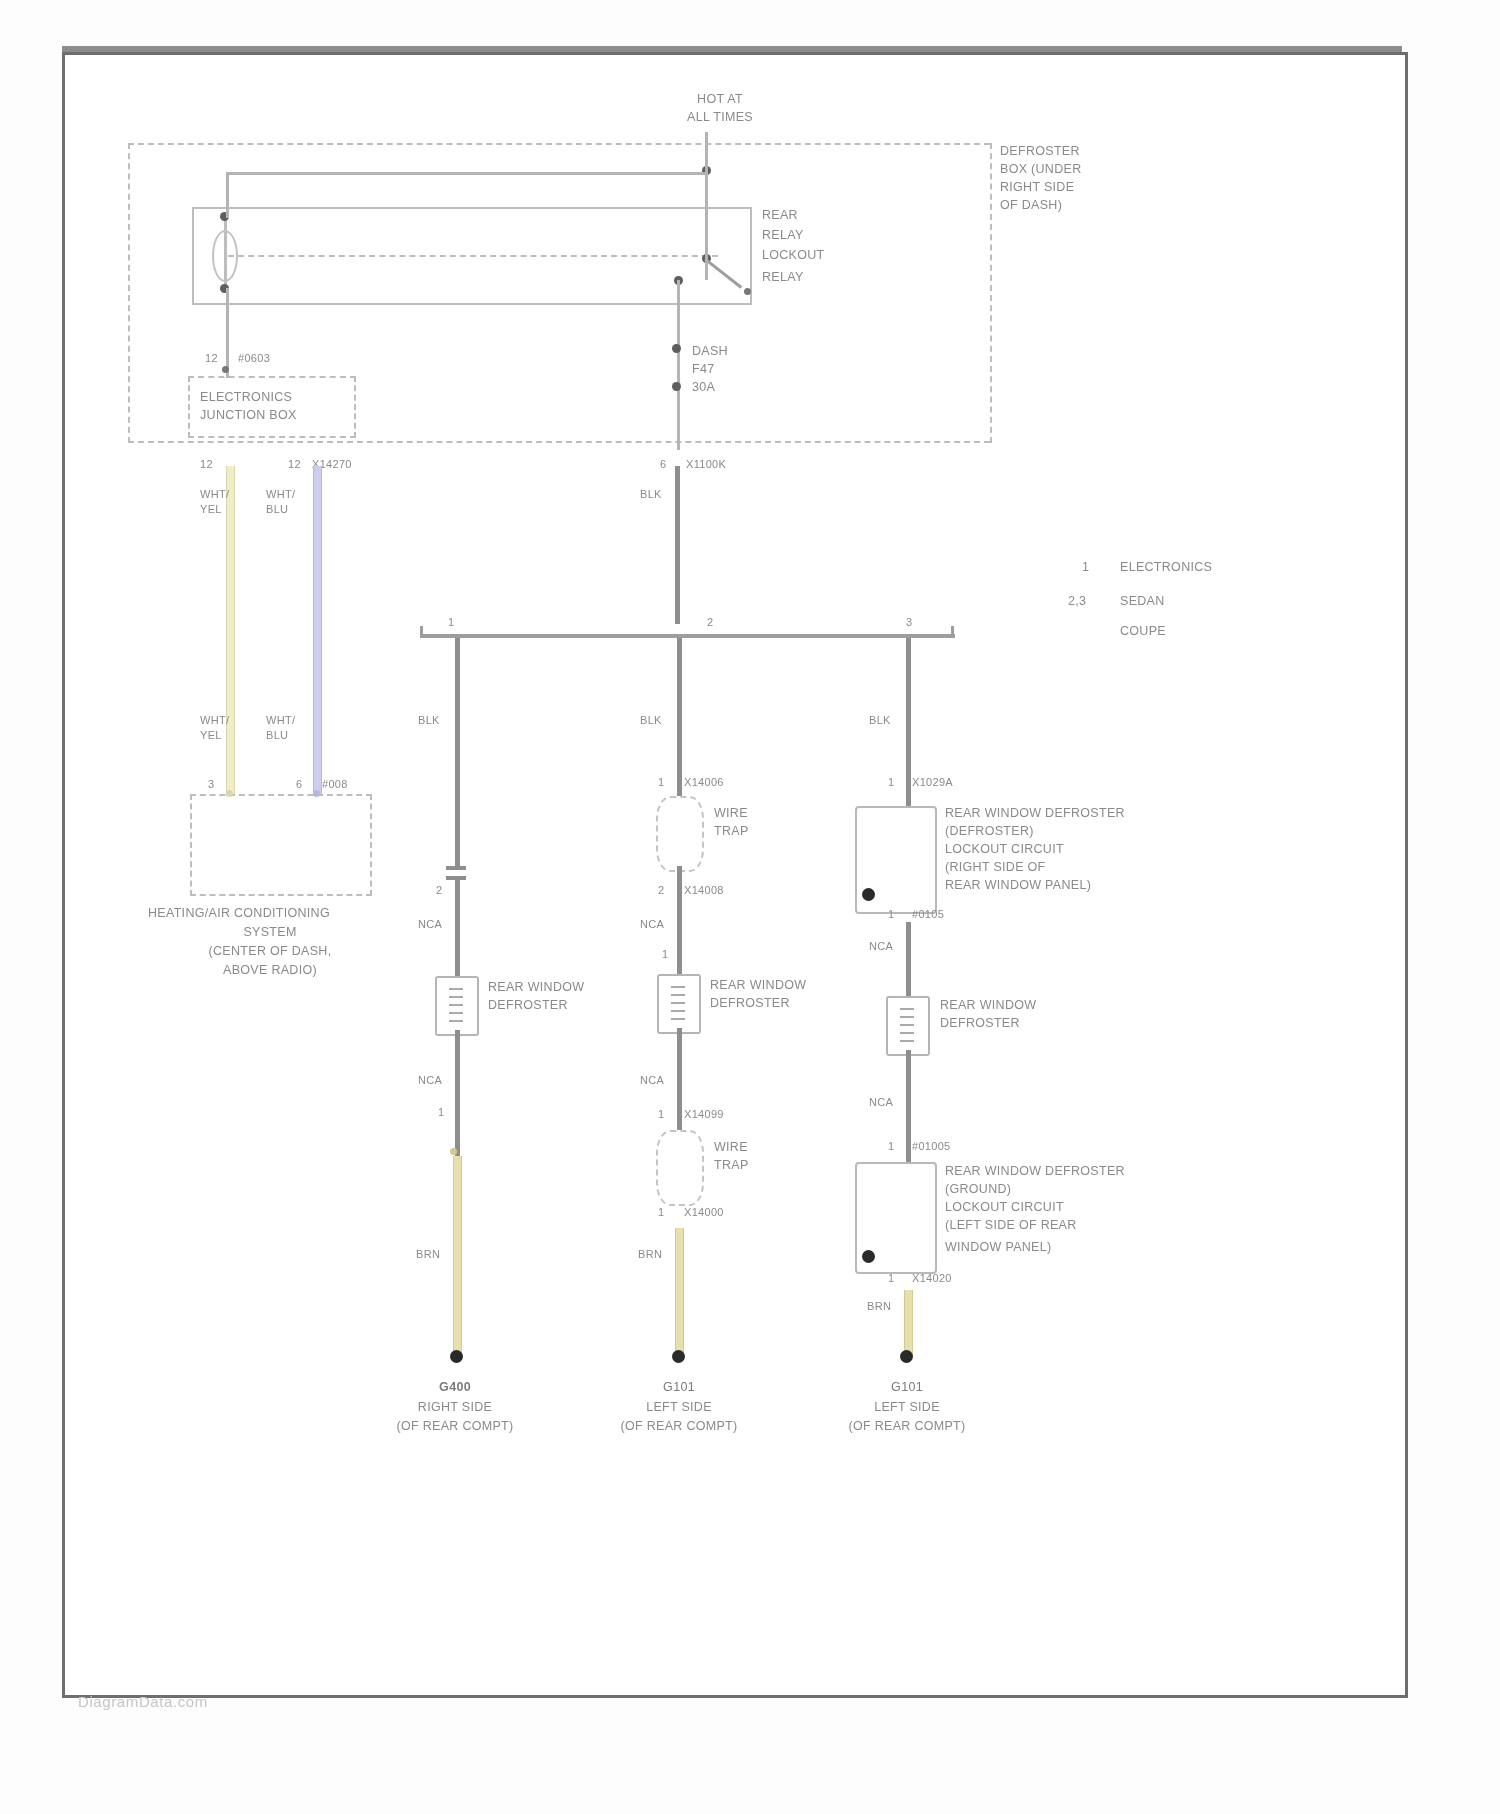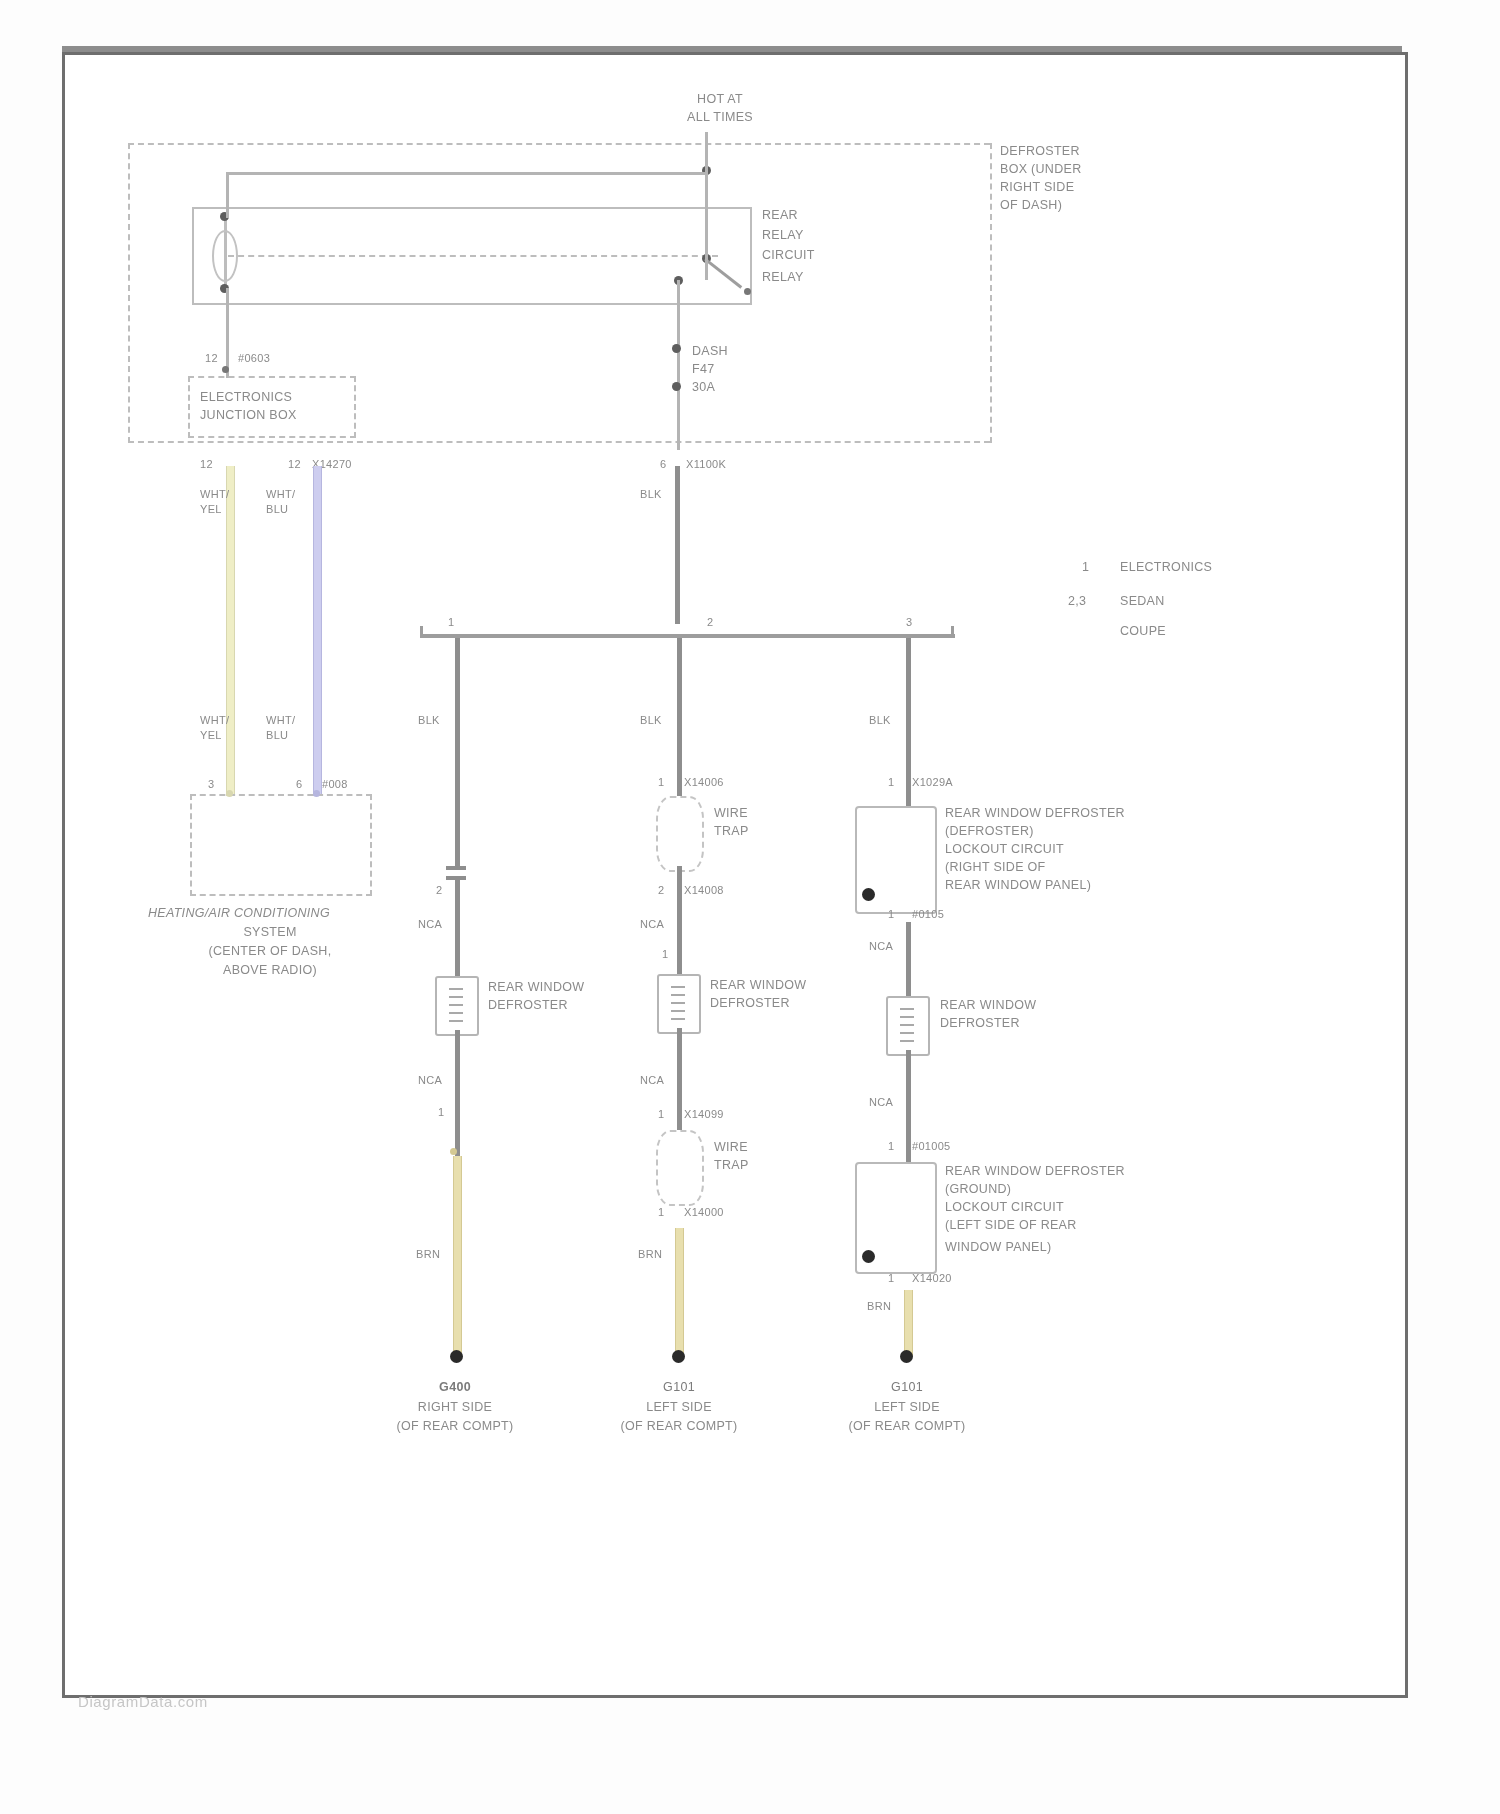--- a/index.html
+++ b/index.html
@@ -88,21 +88,21 @@
   <div class="dot" style="left:220px;top:284px;"></div>
   <div class="dot" style="left:702px;top:166px;"></div>
   <div class="dot" style="left:702px;top:254px;"></div>
   <div class="dot" style="left:674px;top:276px;"></div>
   <div class="dot sm" style="left:744px;top:288px;"></div>
 
   <div style="position:absolute;left:706px;top:258px;width:46px;height:3px;background:#9e9e9e;transform:rotate(38deg);transform-origin:0 0;"></div>
 
   <div class="lbl" style="left:762px;top:208px;">REAR</div>
   <div class="lbl" style="left:762px;top:228px;">RELAY</div>
-  <div class="lbl" style="left:762px;top:248px;">CIRCUIT</div>
+  <div class="lbl" style="left:762px;top:248px;">LOCKOUT</div>
   <div class="lbl" style="left:762px;top:270px;">RELAY</div>
 
   <div class="w wv" style="left:705px;top:132px;height:148px;"></div>
 
   <div class="w wh" style="left:226px;top:172px;width:480px;"></div>
   <div class="w wv" style="left:226px;top:172px;height:46px;"></div>
 
   <div class="w wv" style="left:677px;top:280px;height:170px;"></div>
 
   <div class="w wv" style="left:226px;top:288px;height:90px;"></div>
@@ -140,21 +140,21 @@
   <div class="lbl tiny" style="left:266px;top:729px;">BLU</div>
 
   <div class="lbl tiny" style="left:208px;top:778px;">3</div>
   <div class="lbl tiny" style="left:296px;top:778px;">6</div>
   <div class="lbl tiny" style="left:322px;top:778px;">#008</div>
 
   <div class="dashbox" style="left:190px;top:794px;width:178px;height:98px;"></div>
   <div class="dot sm" style="left:226px;top:790px;background:#d8d7b0;"></div>
   <div class="dot sm" style="left:313px;top:790px;background:#b6b6df;"></div>
 
-  <div class="lbl" style="left:148px;top:906px;font-style:italic;">HEATING/AIR CONDITIONING</div>
+  <div class="lbl" style="left:148px;top:906px;">HEATING/AIR CONDITIONING</div>
   <div class="lbl c" style="left:150px;top:925px;width:240px;">SYSTEM</div>
   <div class="lbl c" style="left:150px;top:944px;width:240px;">(CENTER OF DASH,</div>
   <div class="lbl c" style="left:150px;top:963px;width:240px;">ABOVE RADIO)</div>
 
   <div class="wire-gry" style="left:675px;top:466px;height:158px;"></div>
   <div class="lbl tiny" style="left:640px;top:488px;">BLK</div>
 
   <div class="w wh" style="left:420px;top:634px;width:535px;height:4px;background:#9d9d9d;"></div>
   <div class="w wv" style="left:420px;top:626px;height:10px;background:#9d9d9d;"></div>
   <div class="w wv" style="left:951px;top:626px;height:10px;background:#9d9d9d;"></div>

